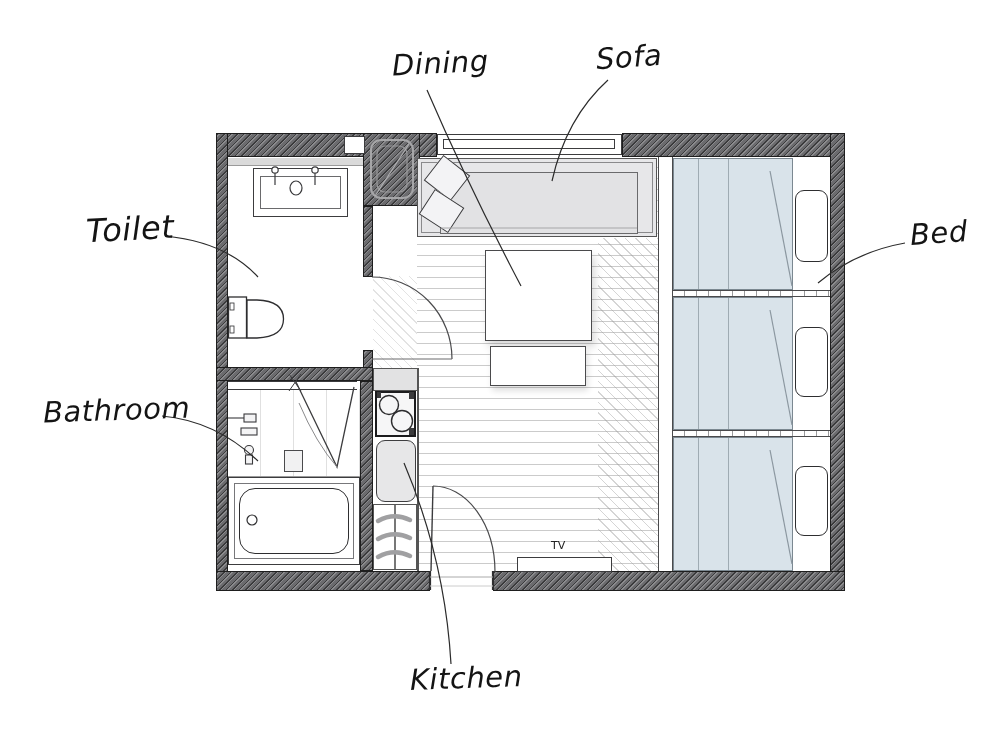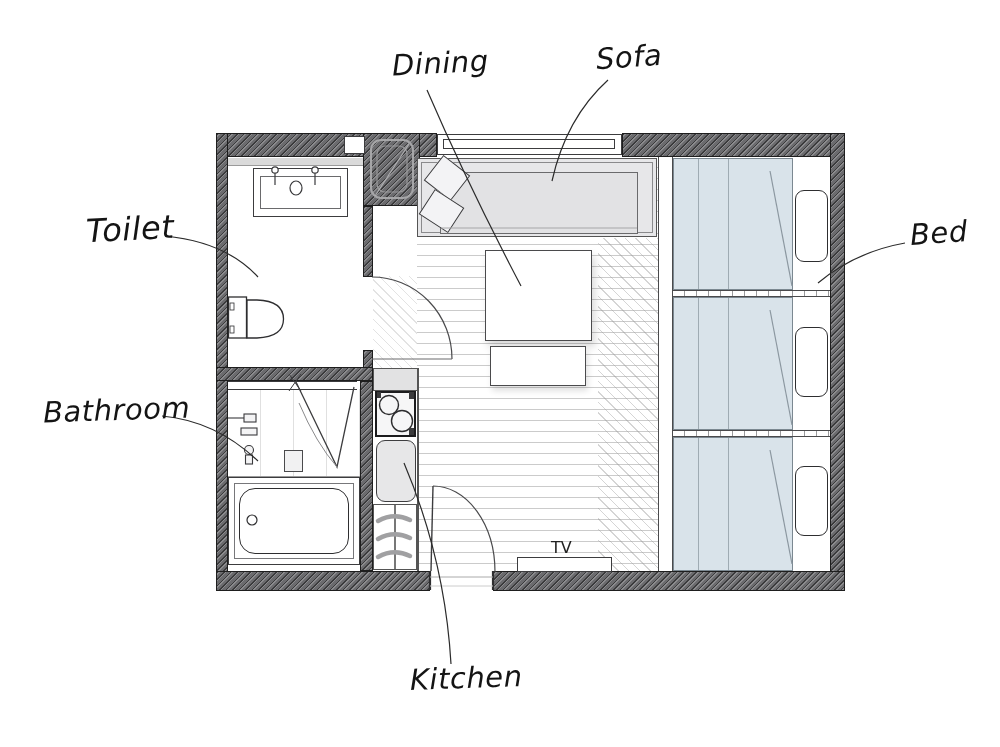--- a/index.html
+++ b/index.html
@@ -15,21 +15,21 @@
   .tiles{position:absolute;box-sizing:border-box;
         background-image:repeating-linear-gradient(to right,transparent 0 32px,#e0e0e0 32px 33px);
         border-bottom:1px solid #9a9a9a;}
   .hatch-light{position:absolute;box-sizing:border-box;
         background-image:repeating-linear-gradient(45deg,transparent 0 6px,#e3e3e3 6px 7px);}
   .diag-strip{position:absolute;box-sizing:border-box;
         background-image:repeating-linear-gradient(45deg,transparent 0 6.5px,rgba(150,150,150,.40) 6.5px 7.5px);}
   .whitebox{position:absolute;box-sizing:border-box;background:#fff;border:1.2px solid #3c3c3e;}
   .label{position:absolute;font-style:italic;color:var(--ink,#141414);font-size:29px;
         line-height:1;white-space:nowrap;letter-spacing:.5px;}
-  .tvlabel{position:absolute;font-size:16px;color:#222;line-height:1;font-style:normal;}
+  .tvlabel{position:absolute;font-size:11px;color:#222;line-height:1;font-style:normal;}
   .duvet{position:absolute;box-sizing:border-box;background:var(--duvet,#d9e3ea);
         border:1px solid #7b8891;
         background-image:linear-gradient(var(--duvet_fold,#9fabb3),var(--duvet_fold,#9fabb3)),linear-gradient(var(--duvet_fold,#9fabb3),var(--duvet_fold,#9fabb3));
         background-size:1.2px 100%,1.2px 100%;background-position:24px 0,54px 0;background-repeat:no-repeat;}
   .divider{position:absolute;box-sizing:border-box;background:#fff;border-top:1px solid #4a4a4c;border-bottom:1px solid #4a4a4c;
         background-image:repeating-linear-gradient(to right,transparent 0 11px,#9a9a9c 11px 12px);}
   .pillow{position:absolute;box-sizing:border-box;background:#fff;border:1.6px solid #2e2e30;border-radius:9px;}
   .svg-overlay{position:absolute;left:0;top:0;pointer-events:none;}
 </style>
 </head>

